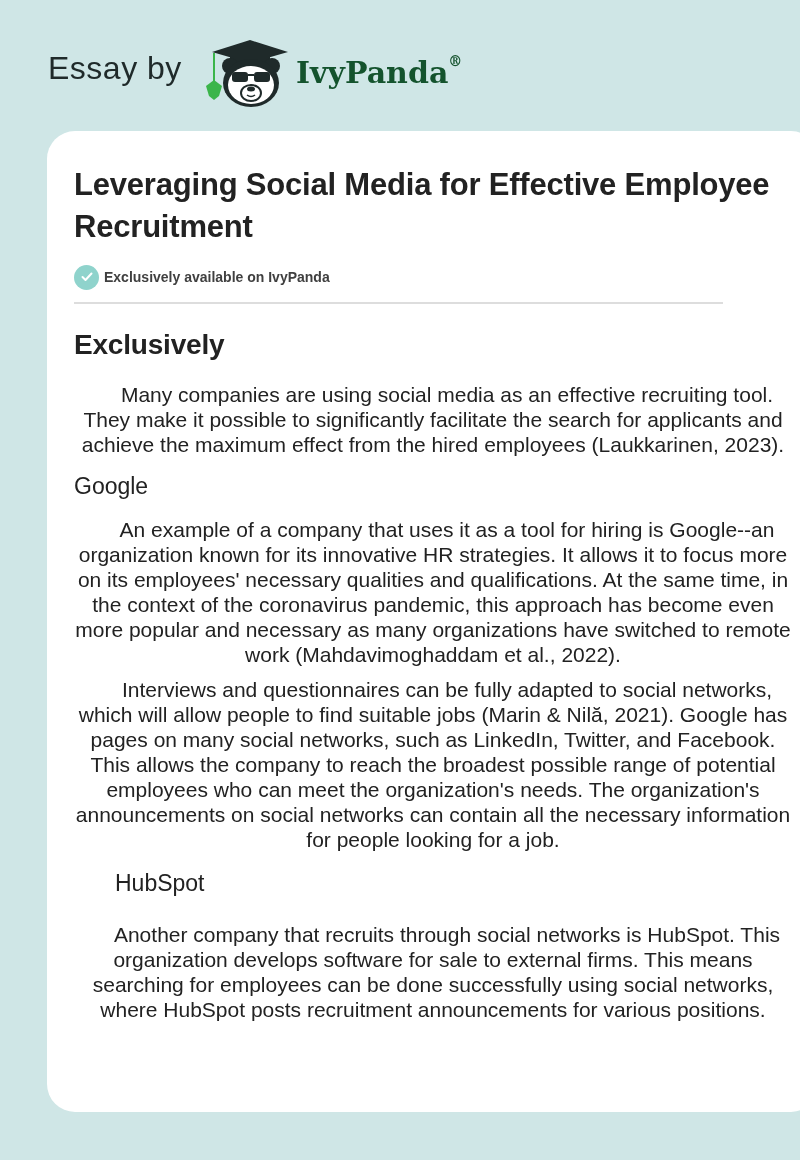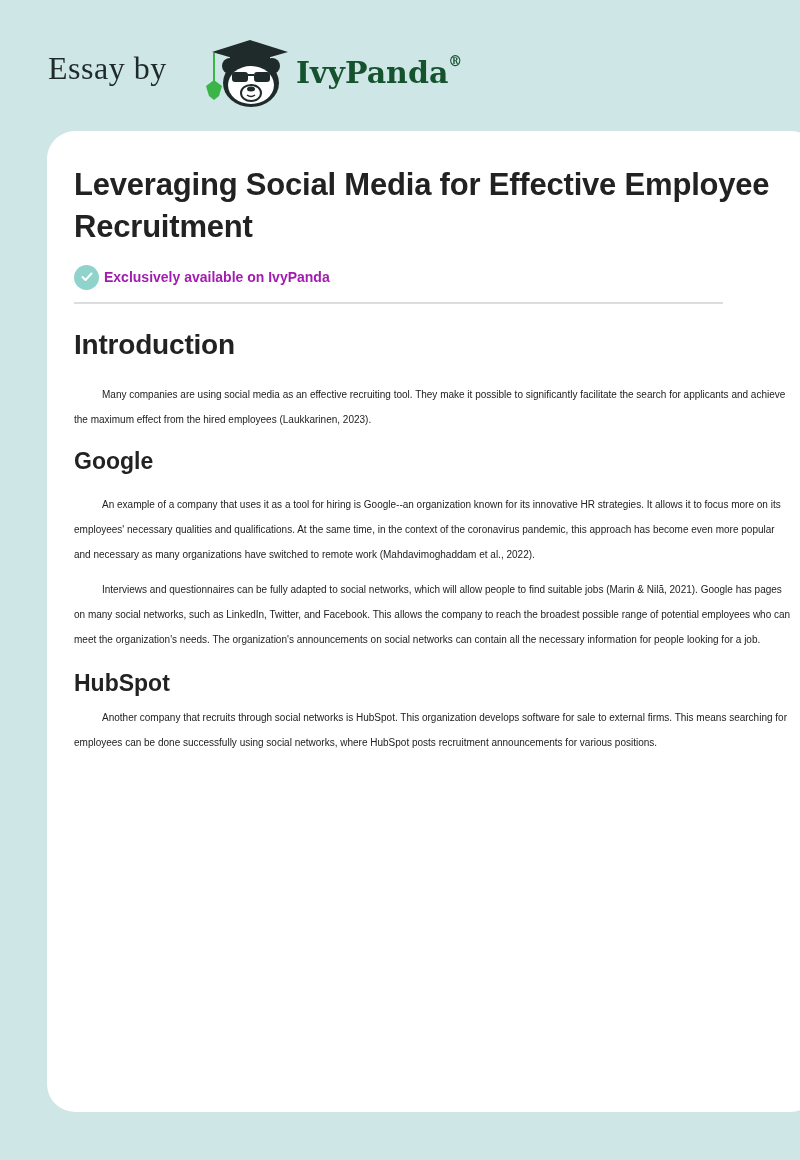--- a/index.html
+++ b/index.html
@@ -8,21 +8,21 @@
       background: #cfe6e6;
       font-family: "Liberation Sans", sans-serif;
       color: #222222;
       overflow: hidden;
     }
     .header {
       position: absolute; left: 0; top: 0; width: 800px; height: 130px;
     }
     .essay-by {
       position: absolute; left: 48px; top: 50px;
-      font-family: Liberation Serif, serif;
+      font-family: Liberation Sans, sans-serif;
       font-size: 32px; color: #1f2a2a; letter-spacing: 0.5px;
     }
     .panda-logo {
       position: absolute; left: 202px; top: 36px; width: 92px; height: 72px;
     }
     .brand-name {
       position: absolute; left: 296px; top: 55px;
       font-family: "DejaVu Serif", serif;
       font-weight: bold; font-size: 30px; color: #14532d;
     }
@@ -38,35 +38,36 @@
       letter-spacing: -0.2px;
     }
     .exclusive {
       display: flex; align-items: center; margin-top: 16px; height: 26px;
     }
     .check-badge {
       width: 25px; height: 25px; border-radius: 50%;
       background: #8fd3cc; display: flex; align-items: center; justify-content: center;
     }
     .exclusive-text {
-      margin-left: 5px; font-size: 14px; font-weight: bold; color: #a21caf;
+      margin-left: 5px; font-size: 14px; font-weight: bold; color: #404040;
     }
     .divider {
       margin-top: 12px; height: 2px; background: #dddddd; width: 649px;
     }
     h2.section {
       font-size: 28px; font-weight: bold; line-height: 42px; color: #222222;
       letter-spacing: -0.2px;
     }
     h3.sub {
-      font-size: 23px; font-weight: bold; line-height: 30px; color: #222222;
+      font-size: 23px; font-weight: normal; line-height: 30px; color: #222222;
     }
     p.body {
-      font-size: 10px; line-height: 25px; color: #222222;
+      font-size: 21px; line-height: 25px; color: #222222;
       text-indent: 28px;
+      text-align: center;
     }
   </style>
 </head>
 <body>
 
 <div class="header">
   <span class="essay-by">Essay by</span>
   <svg class="panda-logo" viewBox="0 0 92 72">
 
     <polygon points="10,16 48,4 86,16 48,27" fill="#1f2a2a"></polygon>
@@ -98,23 +99,23 @@
     <span class="check-badge">
       <svg width="12" height="10" viewBox="0 0 12 10">
           <path d="M1.5,5 L4.5,8 L10.5,1.5" stroke="#ffffff" stroke-width="2" fill="none" stroke-linecap="round" stroke-linejoin="round"></path>
         </svg>
     </span>
     <span class="exclusive-text">Exclusively available on IvyPanda</span>
   </div>
 
   <div class="divider"></div>
 
-  <h2 class="section" style="margin-top:20px;">Introduction</h2>
+  <h2 class="section" style="margin-top:20px;">Exclusively</h2>
   <p class="body" style="margin-top:16px;">Many companies are using social media as an effective recruiting tool. They make it possible to significantly facilitate the search for applicants and achieve the maximum effect from the hired employees (Laukkarinen, 2023).</p>
 
 
   <h3 class="sub" style="margin-top:14px;">Google</h3>
   <p class="body" style="margin-top:16px;">An example of a company that uses it as a tool for hiring is Google--an organization known for its innovative HR strategies. It allows it to focus more on its employees' necessary qualities and qualifications. At the same time, in the context of the coronavirus pandemic, this approach has become even more popular and necessary as many organizations have switched to remote work (Mahdavimoghaddam et al., 2022).</p>
   <p class="body" style="margin-top:10px;">Interviews and questionnaires can be fully adapted to social networks, which will allow people to find suitable jobs (Marin &amp; Nilă, 2021). Google has pages on many social networks, such as LinkedIn, Twitter, and Facebook. This allows the company to reach the broadest possible range of potential employees who can meet the organization's needs. The organization's announcements on social networks can contain all the necessary information for people looking for a job.</p>
 
-  <h3 class="sub" style="margin-top:16px;">HubSpot</h3>
-  <p class="body" style="margin-top:7px;">Another company that recruits through social networks is HubSpot. This organization develops software for sale to external firms. This means searching for employees can be done successfully using social networks, where HubSpot posts recruitment announcements for various positions.</p>
+  <h3 class="sub" style="margin-top:16px;margin-left:41px;">HubSpot</h3>
+  <p class="body" style="margin-top:24px;">Another company that recruits through social networks is HubSpot. This organization develops software for sale to external firms. This means searching for employees can be done successfully using social networks, where HubSpot posts recruitment announcements for various positions.</p>
 </div>
 
 </body></html>

